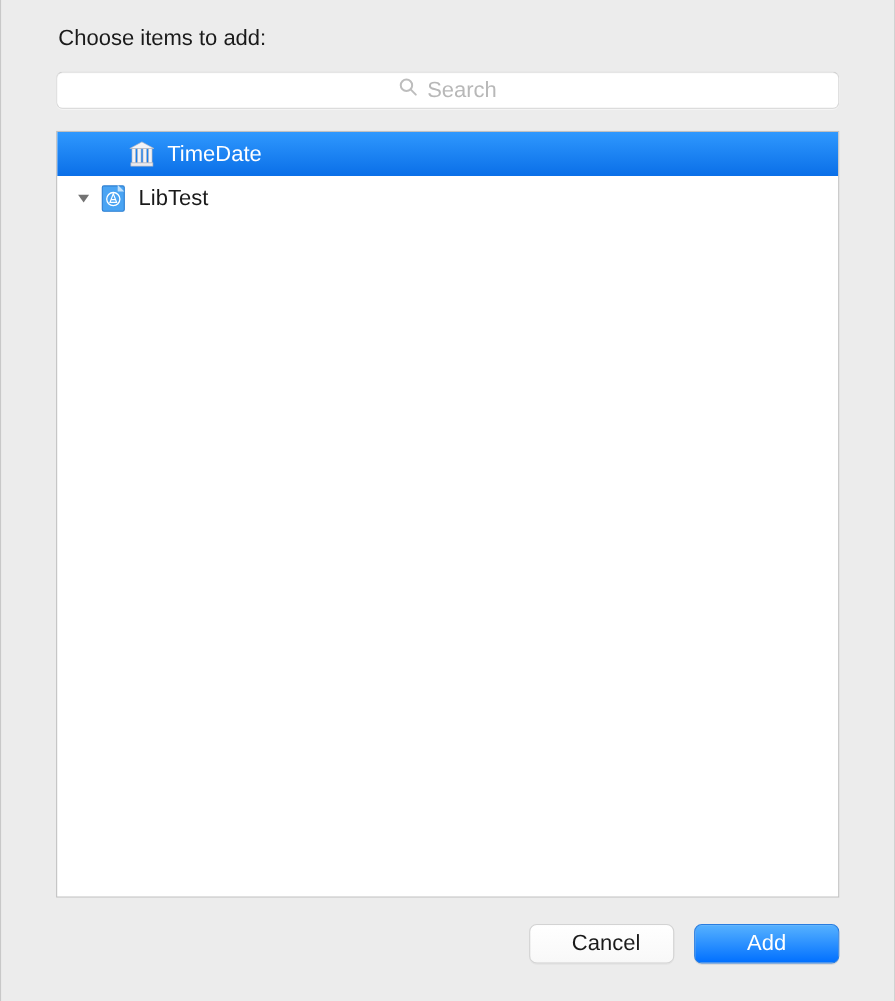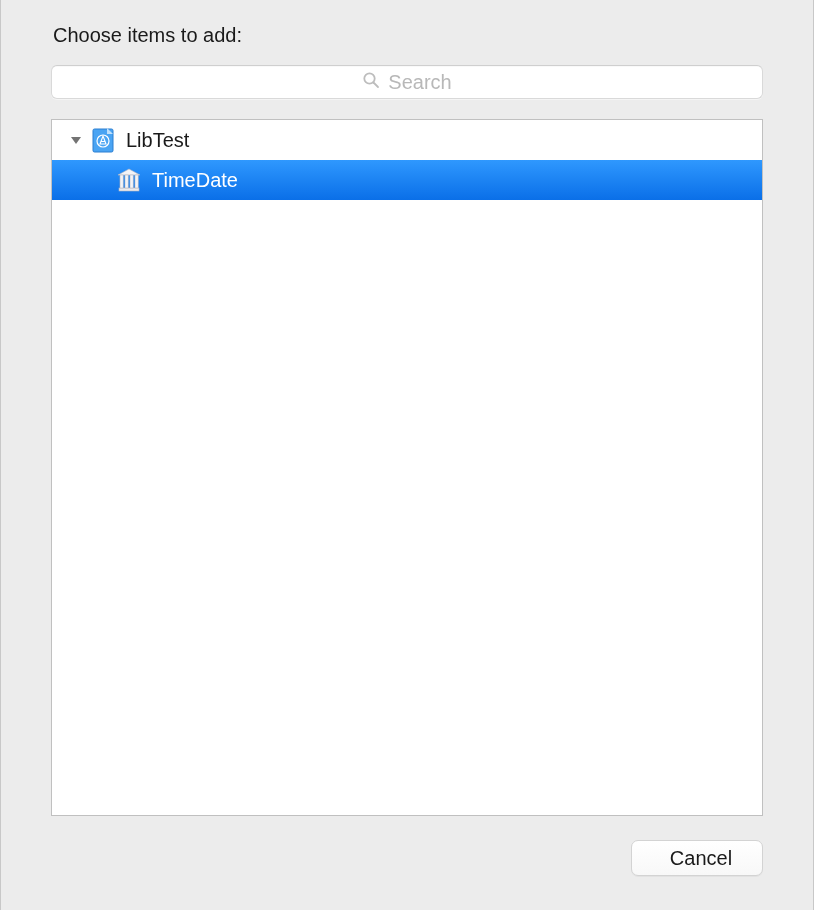--- a/index.html
+++ b/index.html
@@ -171,52 +171,53 @@
         <svg width="18" height="18" viewBox="0 0 18 18">
           <circle cx="7.5" cy="7.5" r="5.2" fill="none" stroke="#bdbdbd" stroke-width="1.8"></circle>
           <line x1="11.5" y1="11.5" x2="16" y2="16" stroke="#bdbdbd" stroke-width="1.8" stroke-linecap="round"></line>
         </svg>
       </span>
       <span class="ph-text">Search</span>
     </div>
   </div>
 
   <div class="list-container">
-
-    <div class="tree-row indent-0">
-      <span class="disclosure">
-        <svg width="14" height="14" viewBox="0 0 14 14">
-          <polygon points="2,4 12,4 7,11" fill="#737373"></polygon>
-        </svg>
-      </span>
-      <span class="row-icon">
-        <svg width="26" height="26" viewBox="0 0 26 26">
-          <rect x="3" y="2" width="20" height="23" rx="1.5" fill="#4aa4f3" stroke="#2b7ed1" stroke-width="1"></rect>
-          <path d="M17 1 L23 7 L17 7 Z" fill="#bfe0fb"></path>
-          <circle cx="13" cy="14" r="6" fill="none" stroke="#ffffff" stroke-width="1.2"></circle>
-          <path d="M10 17 L13 9 L16 17 Z" fill="none" stroke="#ffffff" stroke-width="1.1"></path>
-          <line x1="11" y1="14.5" x2="15" y2="14.5" stroke="#ffffff" stroke-width="1.1"></line>
-        </svg>
-      </span>
-      <span>LibTest</span>
-    </div>
 
     <div class="tree-row indent-1 selected">
       <span class="row-icon">
         <svg width="26" height="26" viewBox="0 0 26 26">
           <rect x="3" y="21" width="20" height="3" fill="#eaeaee" stroke="#b7b7bf" stroke-width="0.6"></rect>
           <polygon points="13,2 24,8 2,8" fill="#f3f3f7" stroke="#b7b7bf" stroke-width="0.6"></polygon>
           <rect x="4" y="8" width="3.2" height="13" fill="#f3f3f7" stroke="#b7b7bf" stroke-width="0.6"></rect>
           <rect x="9" y="8" width="3.2" height="13" fill="#f3f3f7" stroke="#b7b7bf" stroke-width="0.6"></rect>
           <rect x="14" y="8" width="3.2" height="13" fill="#f3f3f7" stroke="#b7b7bf" stroke-width="0.6"></rect>
           <rect x="19" y="8" width="3.2" height="13" fill="#f3f3f7" stroke="#b7b7bf" stroke-width="0.6"></rect>
         </svg>
       </span>
       <span>TimeDate</span>
     </div>
 
+    <div class="tree-row indent-0">
+      <span class="disclosure">
+        <svg width="14" height="14" viewBox="0 0 14 14">
+          <polygon points="2,4 12,4 7,11" fill="#737373"></polygon>
+        </svg>
+      </span>
+      <span class="row-icon">
+        <svg width="26" height="26" viewBox="0 0 26 26">
+          <rect x="3" y="2" width="20" height="23" rx="1.5" fill="#4aa4f3" stroke="#2b7ed1" stroke-width="1"></rect>
+          <path d="M17 1 L23 7 L17 7 Z" fill="#bfe0fb"></path>
+          <circle cx="13" cy="14" r="6" fill="none" stroke="#ffffff" stroke-width="1.2"></circle>
+          <path d="M10 17 L13 9 L16 17 Z" fill="none" stroke="#ffffff" stroke-width="1.1"></path>
+          <line x1="11" y1="14.5" x2="15" y2="14.5" stroke="#ffffff" stroke-width="1.1"></line>
+        </svg>
+      </span>
+      <span>LibTest</span>
+    </div>
+
   </div>
 
   <div class="button-bar">
     <button class="btn btn-cancel">Cancel</button>
+    <button class="btn btn-default">Add</button>
   </div>
 
 </div>
 
 </body></html>

